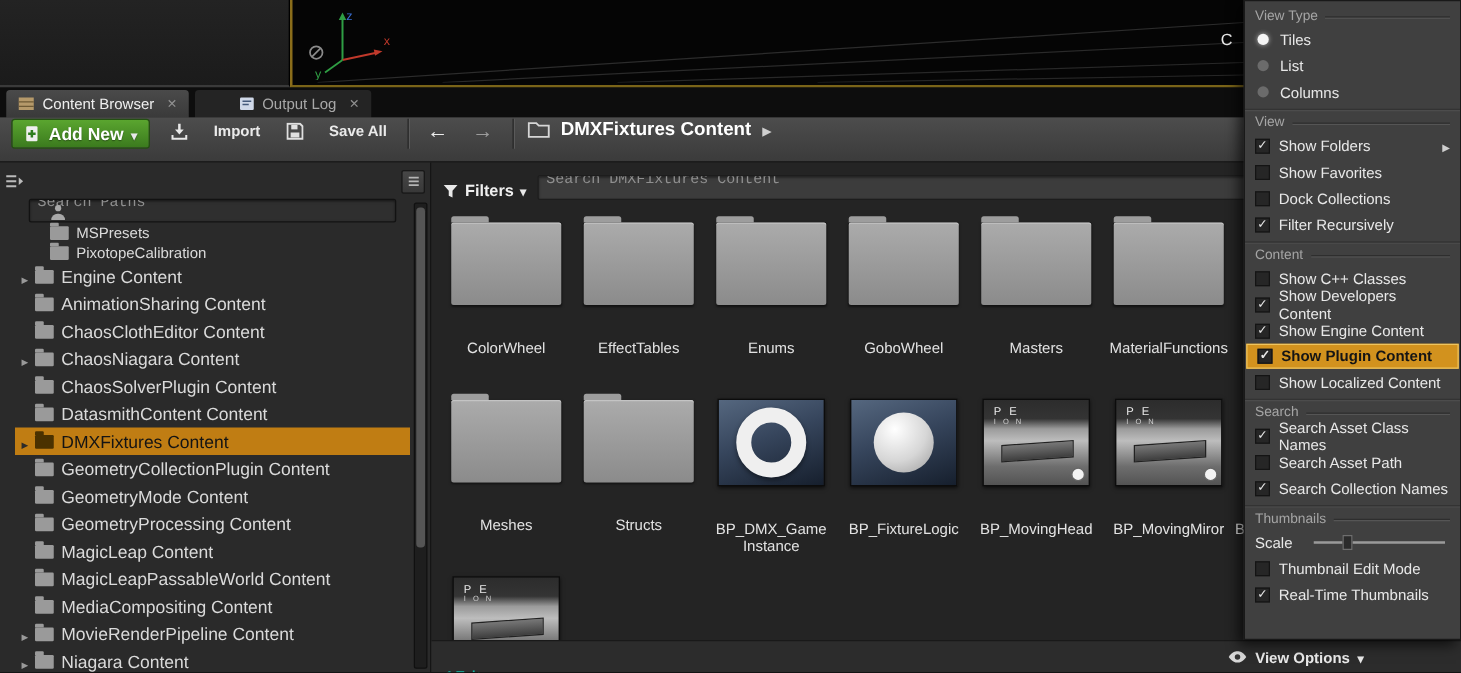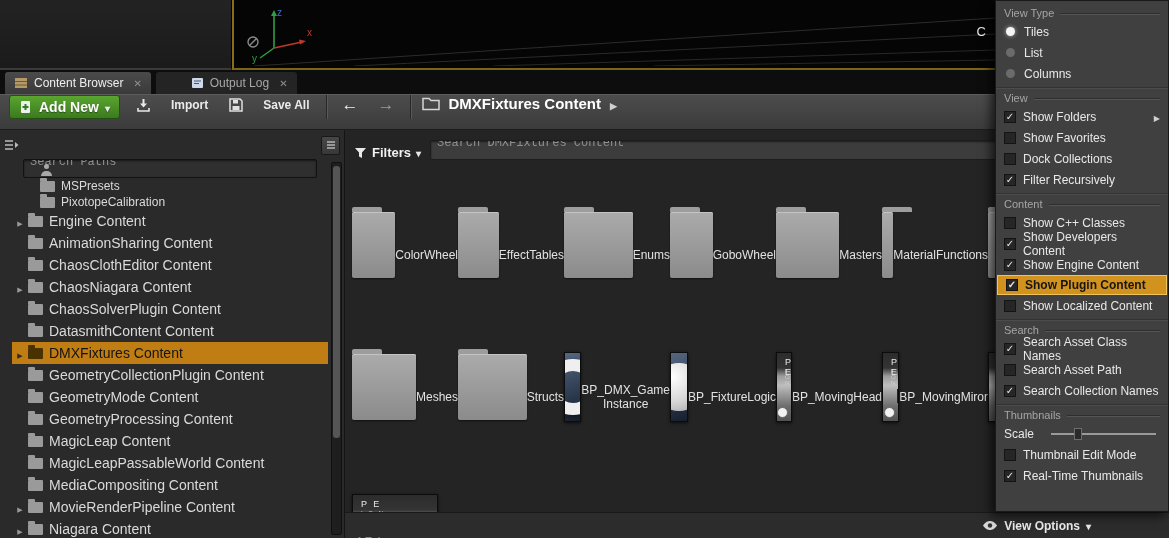--- a/index.html
+++ b/index.html
@@ -84,21 +84,21 @@
     background:#555; border-radius:3px; }
 
   
   .assets { position:absolute; top:130px; left:345px; width:824px; height:408px;
     background:#242424; overflow:hidden; }
   .filtrow { display:flex; align-items:flex-end; height:26px; margin-top:4px; padding:0 9px; gap:9px; }
   .filters-btn { display:flex; align-items:center; gap:5px; color:#f0f0f0; font-size:13px; font-weight:bold; }
   .filtrow .searchwrap input { height:20px; background:#3c3c3c; border-color:#1d1d1d; }
   .grid { position:absolute; top:40px; left:7px; display:grid;
     grid-template-columns:repeat(7,106px); grid-auto-rows:142px; }
-  .cell { display:flex; flex-direction:row; align-items:center; }
+  .cell { display:flex; flex-direction:column; align-items:center; }
   .lbl { margin-top:27px; font-size:12px; line-height:14px; color:#e2e2e2; text-align:center;
     max-width:102px; word-wrap:break-word; }
   .cell.clip .lbl { align-self:flex-start; text-align:left; }
   .thumb-folder { width:88px; height:66px; margin-top:8px; position:relative;
     background:linear-gradient(#ababab,#8b8b8b); border-radius:2px;
     box-shadow:inset 0 1px 0 #c4c4c4, 0 1px 2px #0008; }
   .thumb-folder::before { content:""; position:absolute; top:-5px; left:0; width:30px; height:5px;
     background:#9d9d9d; border-radius:2px 2px 0 0; }
   .thumb-asset { width:86px; height:70px; margin-top:7px; position:relative;
     border:1px solid #0c0c0c; box-shadow:0 1px 3px #000a; overflow:hidden; }

